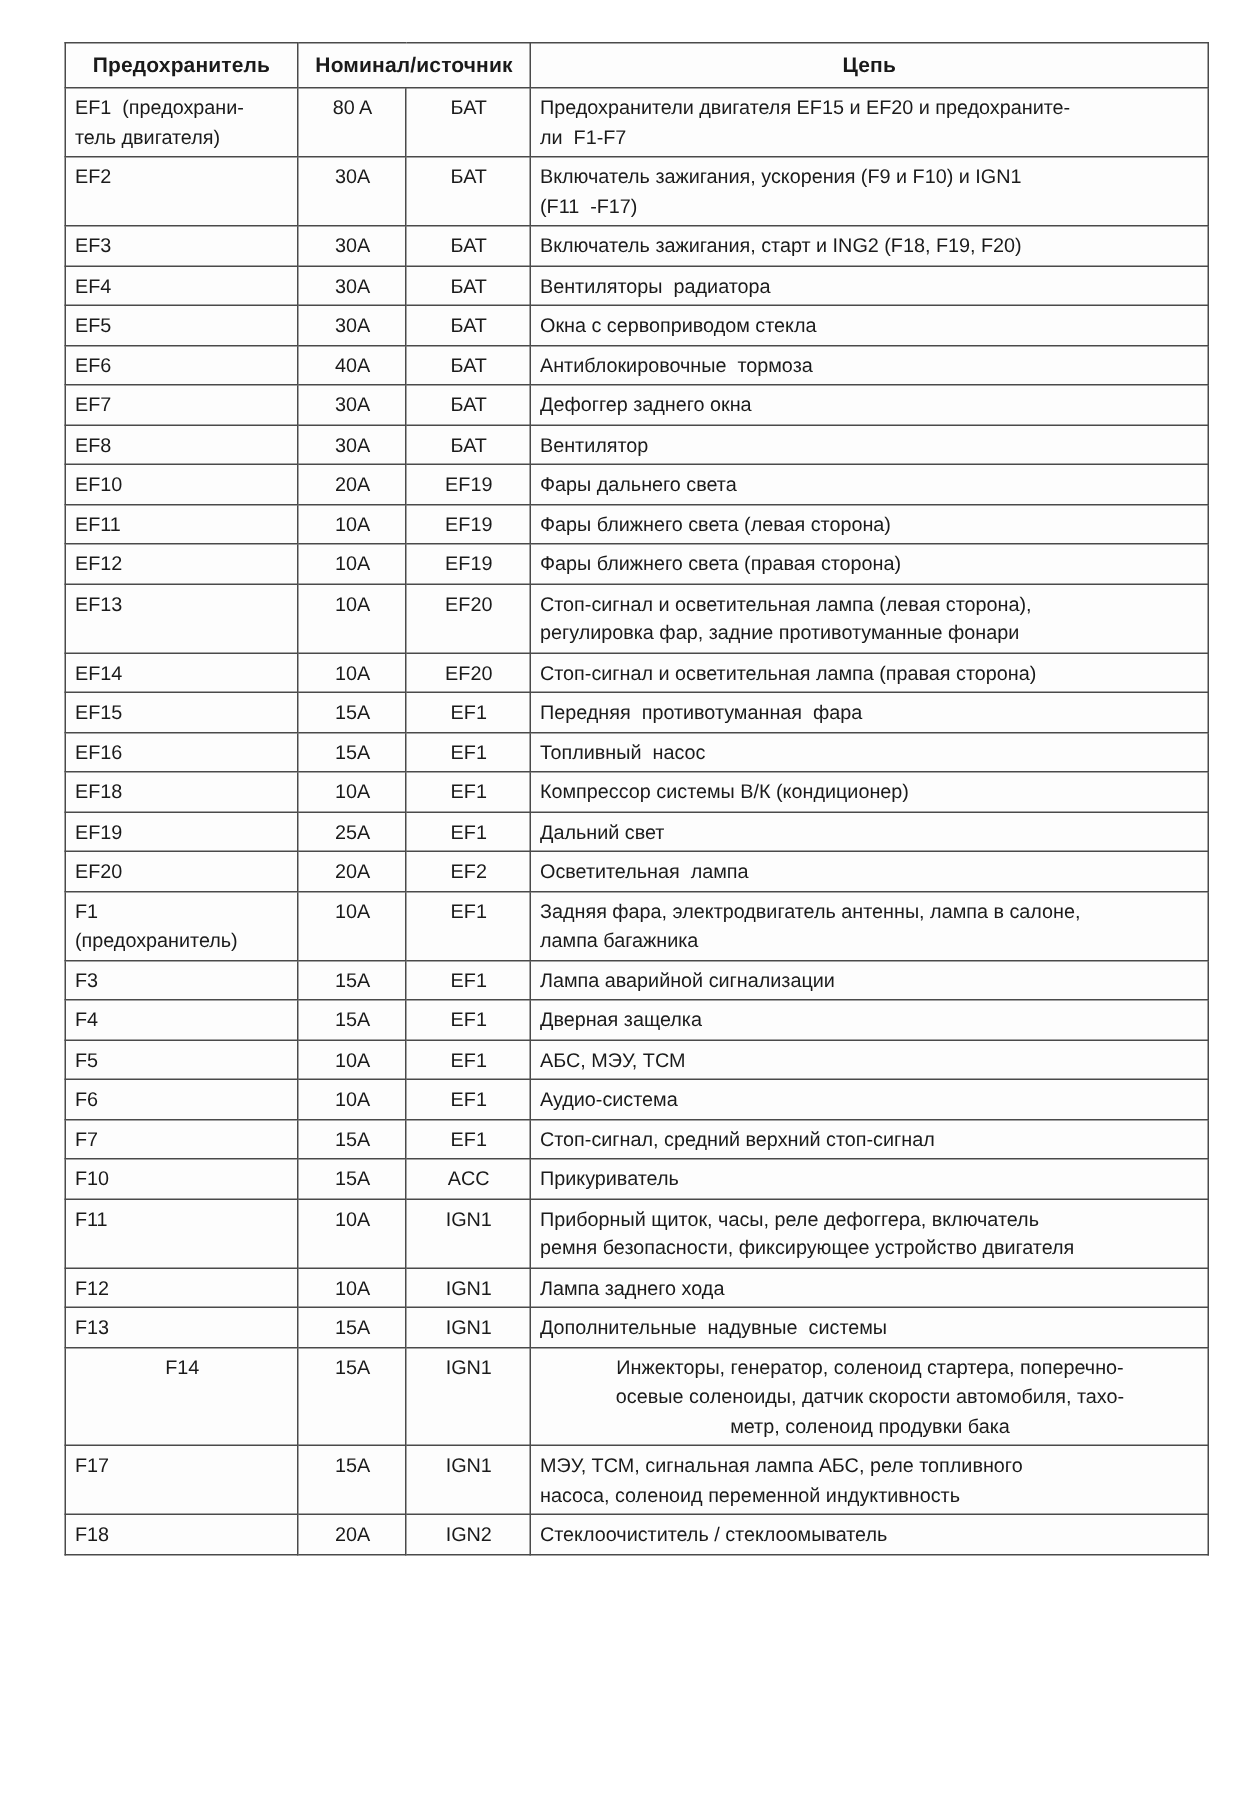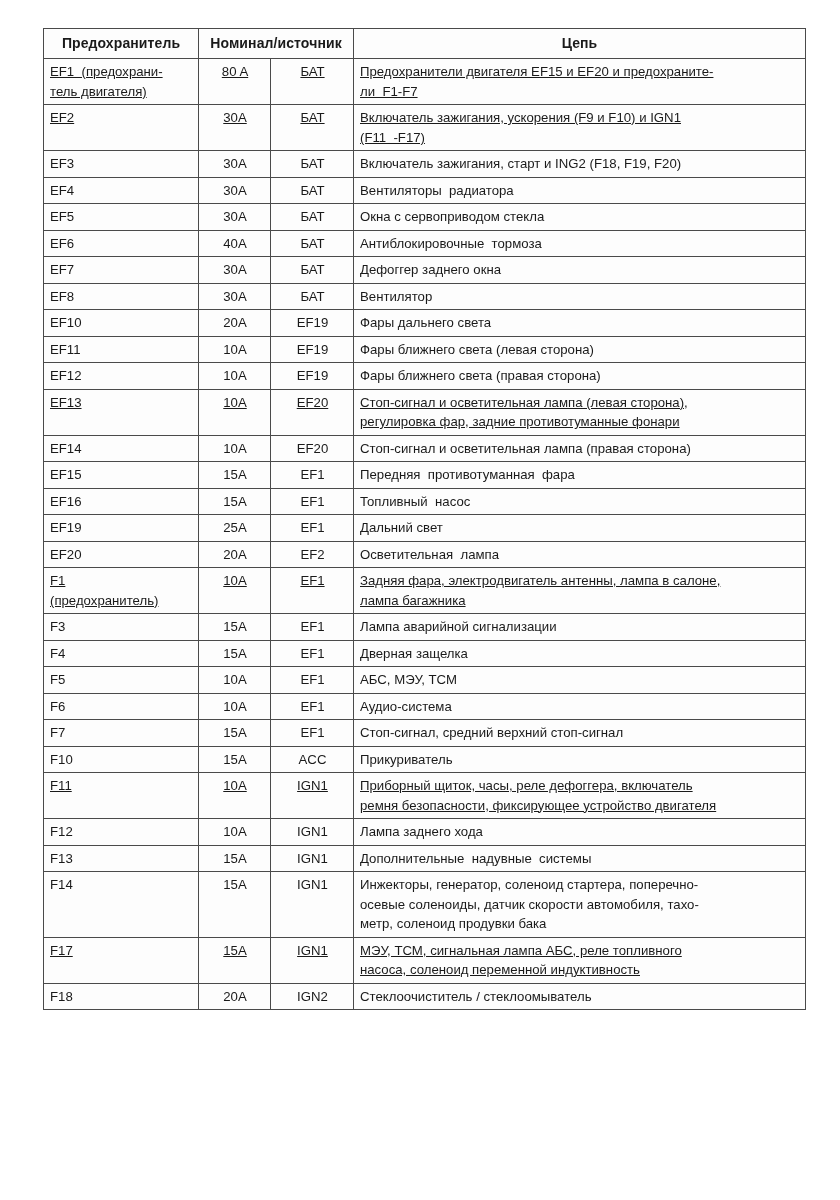--- a/index.html
+++ b/index.html
@@ -51,22 +51,22 @@
     padding: 4px 4px 5px 4px;
     letter-spacing: 0.1px;
   }
   th.th-fuse { text-align: center; }
   td.cell-fuse    { text-align: left; }
   td.cell-rating  { text-align: center; }
   td.cell-source  { text-align: center; }
   td.cell-circuit { text-align: left; padding-left: 8px; }
 
   
-  tr.r-lines-2 td { height: 39px; text-decoration: underline; }
-  tr.r-lines-3 td { height: 58px; }
+  tr.r-lines-2 td { height: 39px; }
+  tr.r-lines-3 td { height: 58px; text-align: center; }
   tr.r-lines-1 td { height: 19px; }
 
   .nowrap { white-space: pre-wrap; }
 </style>
 </head>
 <body>
 
 <div id="fuse-page">
   <table class="fuse-table">
     <colgroup>
@@ -171,20 +171,26 @@
           <td class="cell-source nowrap">EF1</td>
           <td class="cell-circuit nowrap">Передняя  противотуманная  фара</td>
         </tr>
         <tr class="r-lines-1">
           <td class="cell-fuse nowrap">EF16</td>
           <td class="cell-rating nowrap">15A</td>
           <td class="cell-source nowrap">EF1</td>
           <td class="cell-circuit nowrap">Топливный  насос</td>
         </tr>
         <tr class="r-lines-1">
+          <td class="cell-fuse nowrap">EF18</td>
+          <td class="cell-rating nowrap">10A</td>
+          <td class="cell-source nowrap">EF1</td>
+          <td class="cell-circuit nowrap">Компрессор системы В/К (кондиционер)</td>
+        </tr>
+        <tr class="r-lines-1">
           <td class="cell-fuse nowrap">EF19</td>
           <td class="cell-rating nowrap">25A</td>
           <td class="cell-source nowrap">EF1</td>
           <td class="cell-circuit nowrap">Дальний свет</td>
         </tr>
         <tr class="r-lines-1">
           <td class="cell-fuse nowrap">EF20</td>
           <td class="cell-rating nowrap">20A</td>
           <td class="cell-source nowrap">EF2</td>
           <td class="cell-circuit nowrap">Осветительная  лампа</td>

